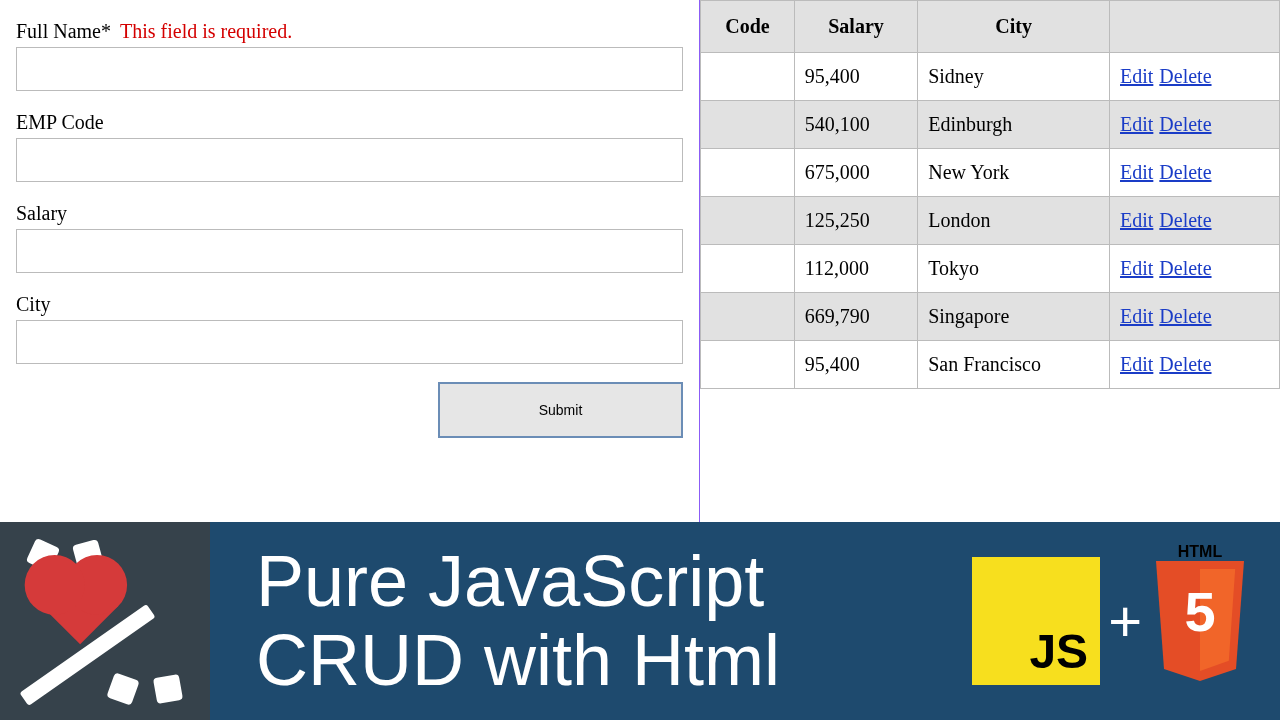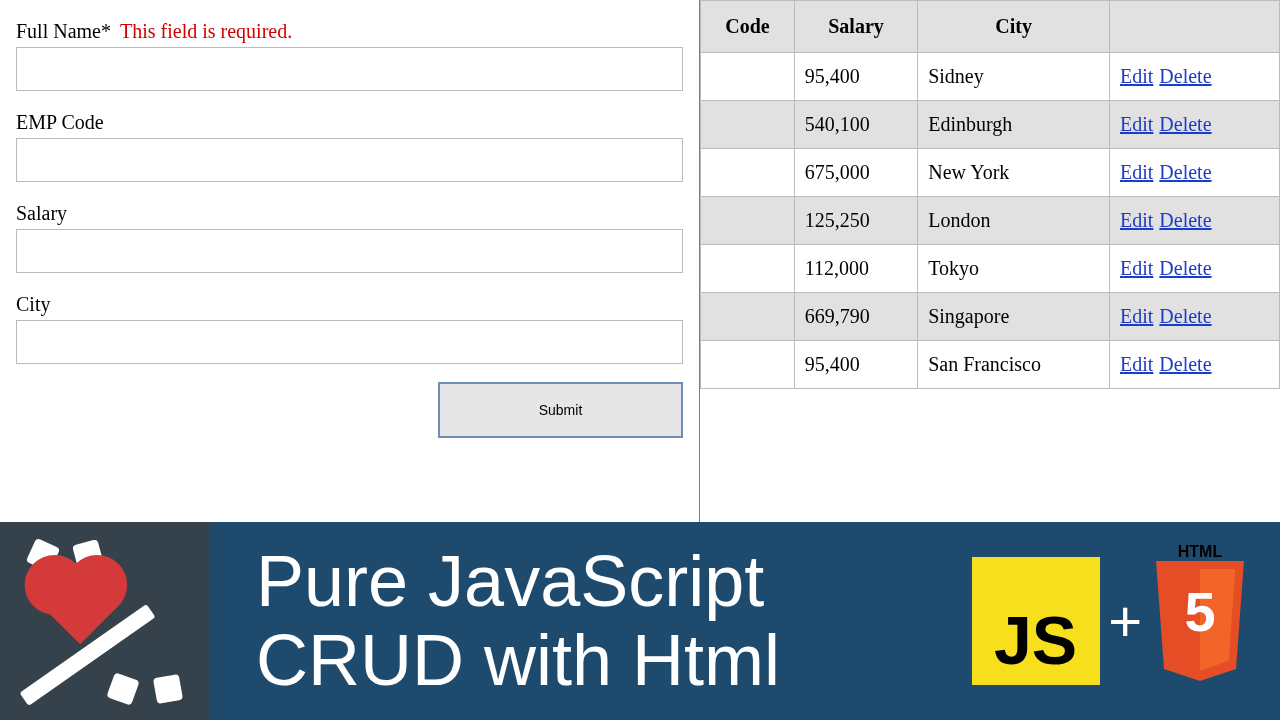--- a/index.html
+++ b/index.html
@@ -161,25 +161,25 @@
   gap: 8px;
   flex-shrink: 0;
 }
 .js-badge {
   width: 128px;
   height: 128px;
   background: #f7df1e;
   color: #000;
   font-family: Arial, sans-serif;
   font-weight: bold;
-  font-size: 68px;
+  font-size: 48px;
   display: flex;
   align-items: flex-end;
   justify-content: flex-end;
-  padding: 6px 23px;
+  padding: 6px 12px;
 }
 .plus {
   font-size: 58px;
   color: #fff;
   font-family: Arial, sans-serif;
   line-height: 1;
 }
 .html5-shield {
   width: 100px;
   height: 120px;

